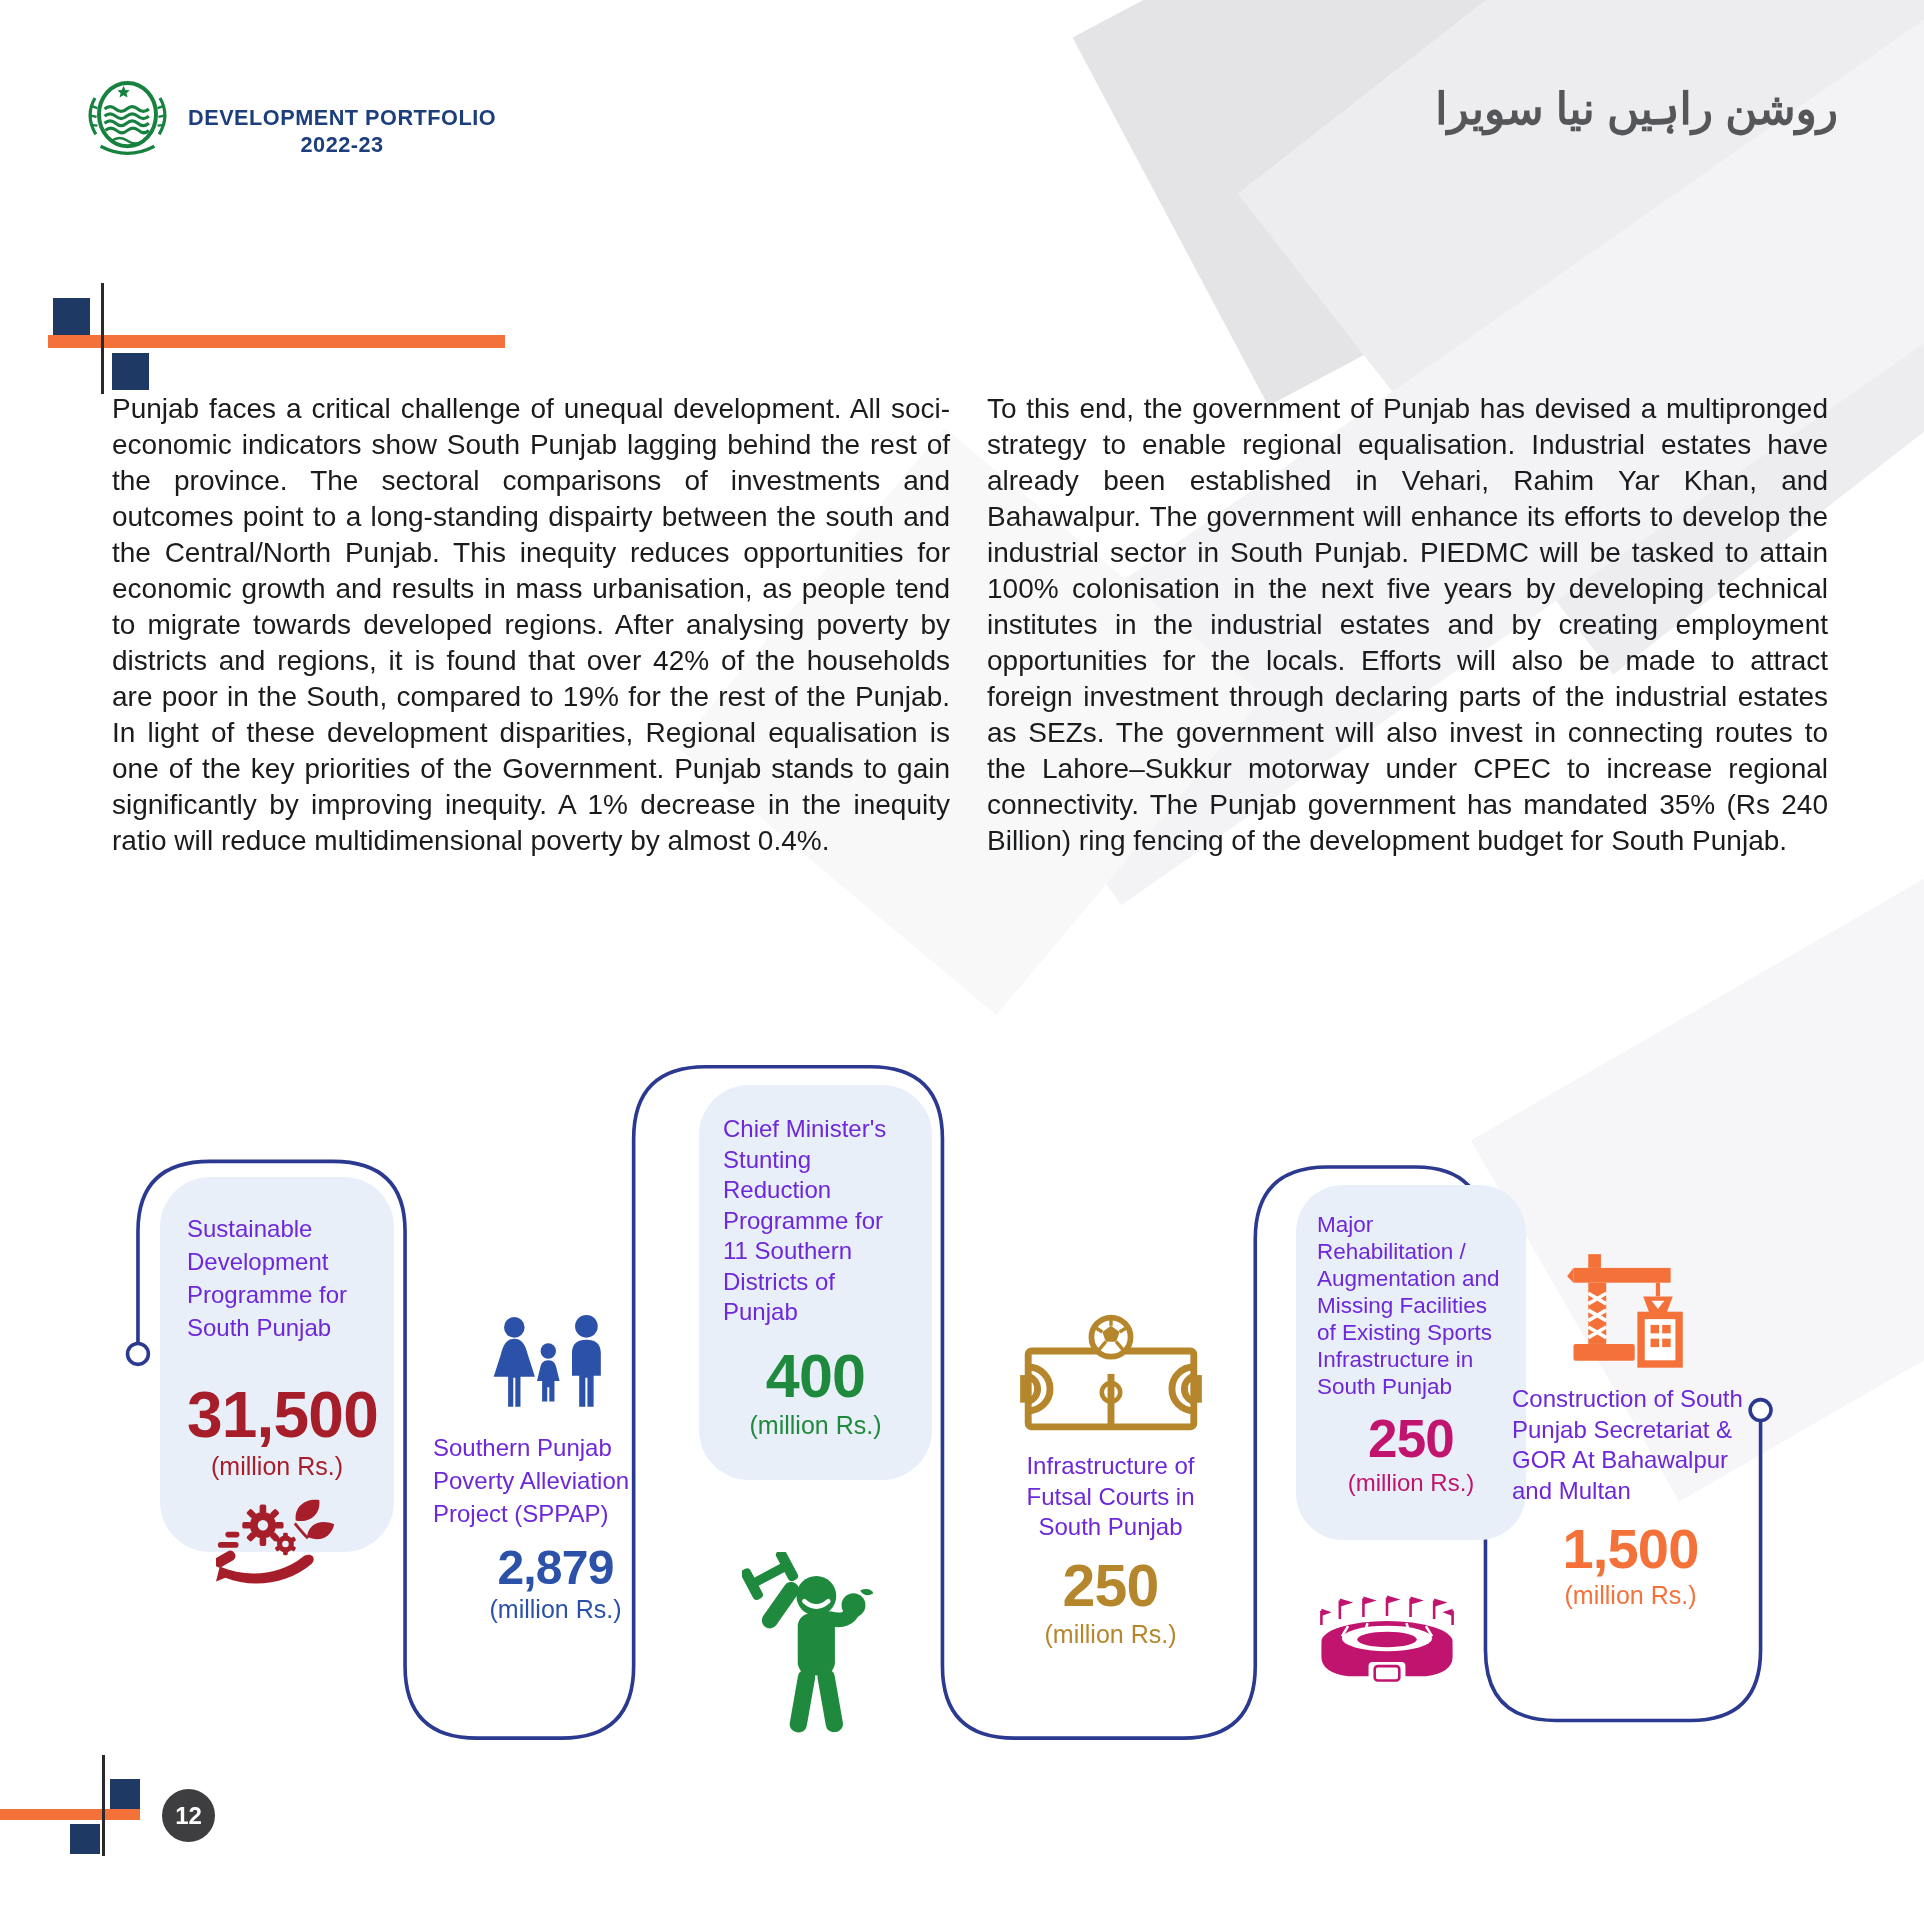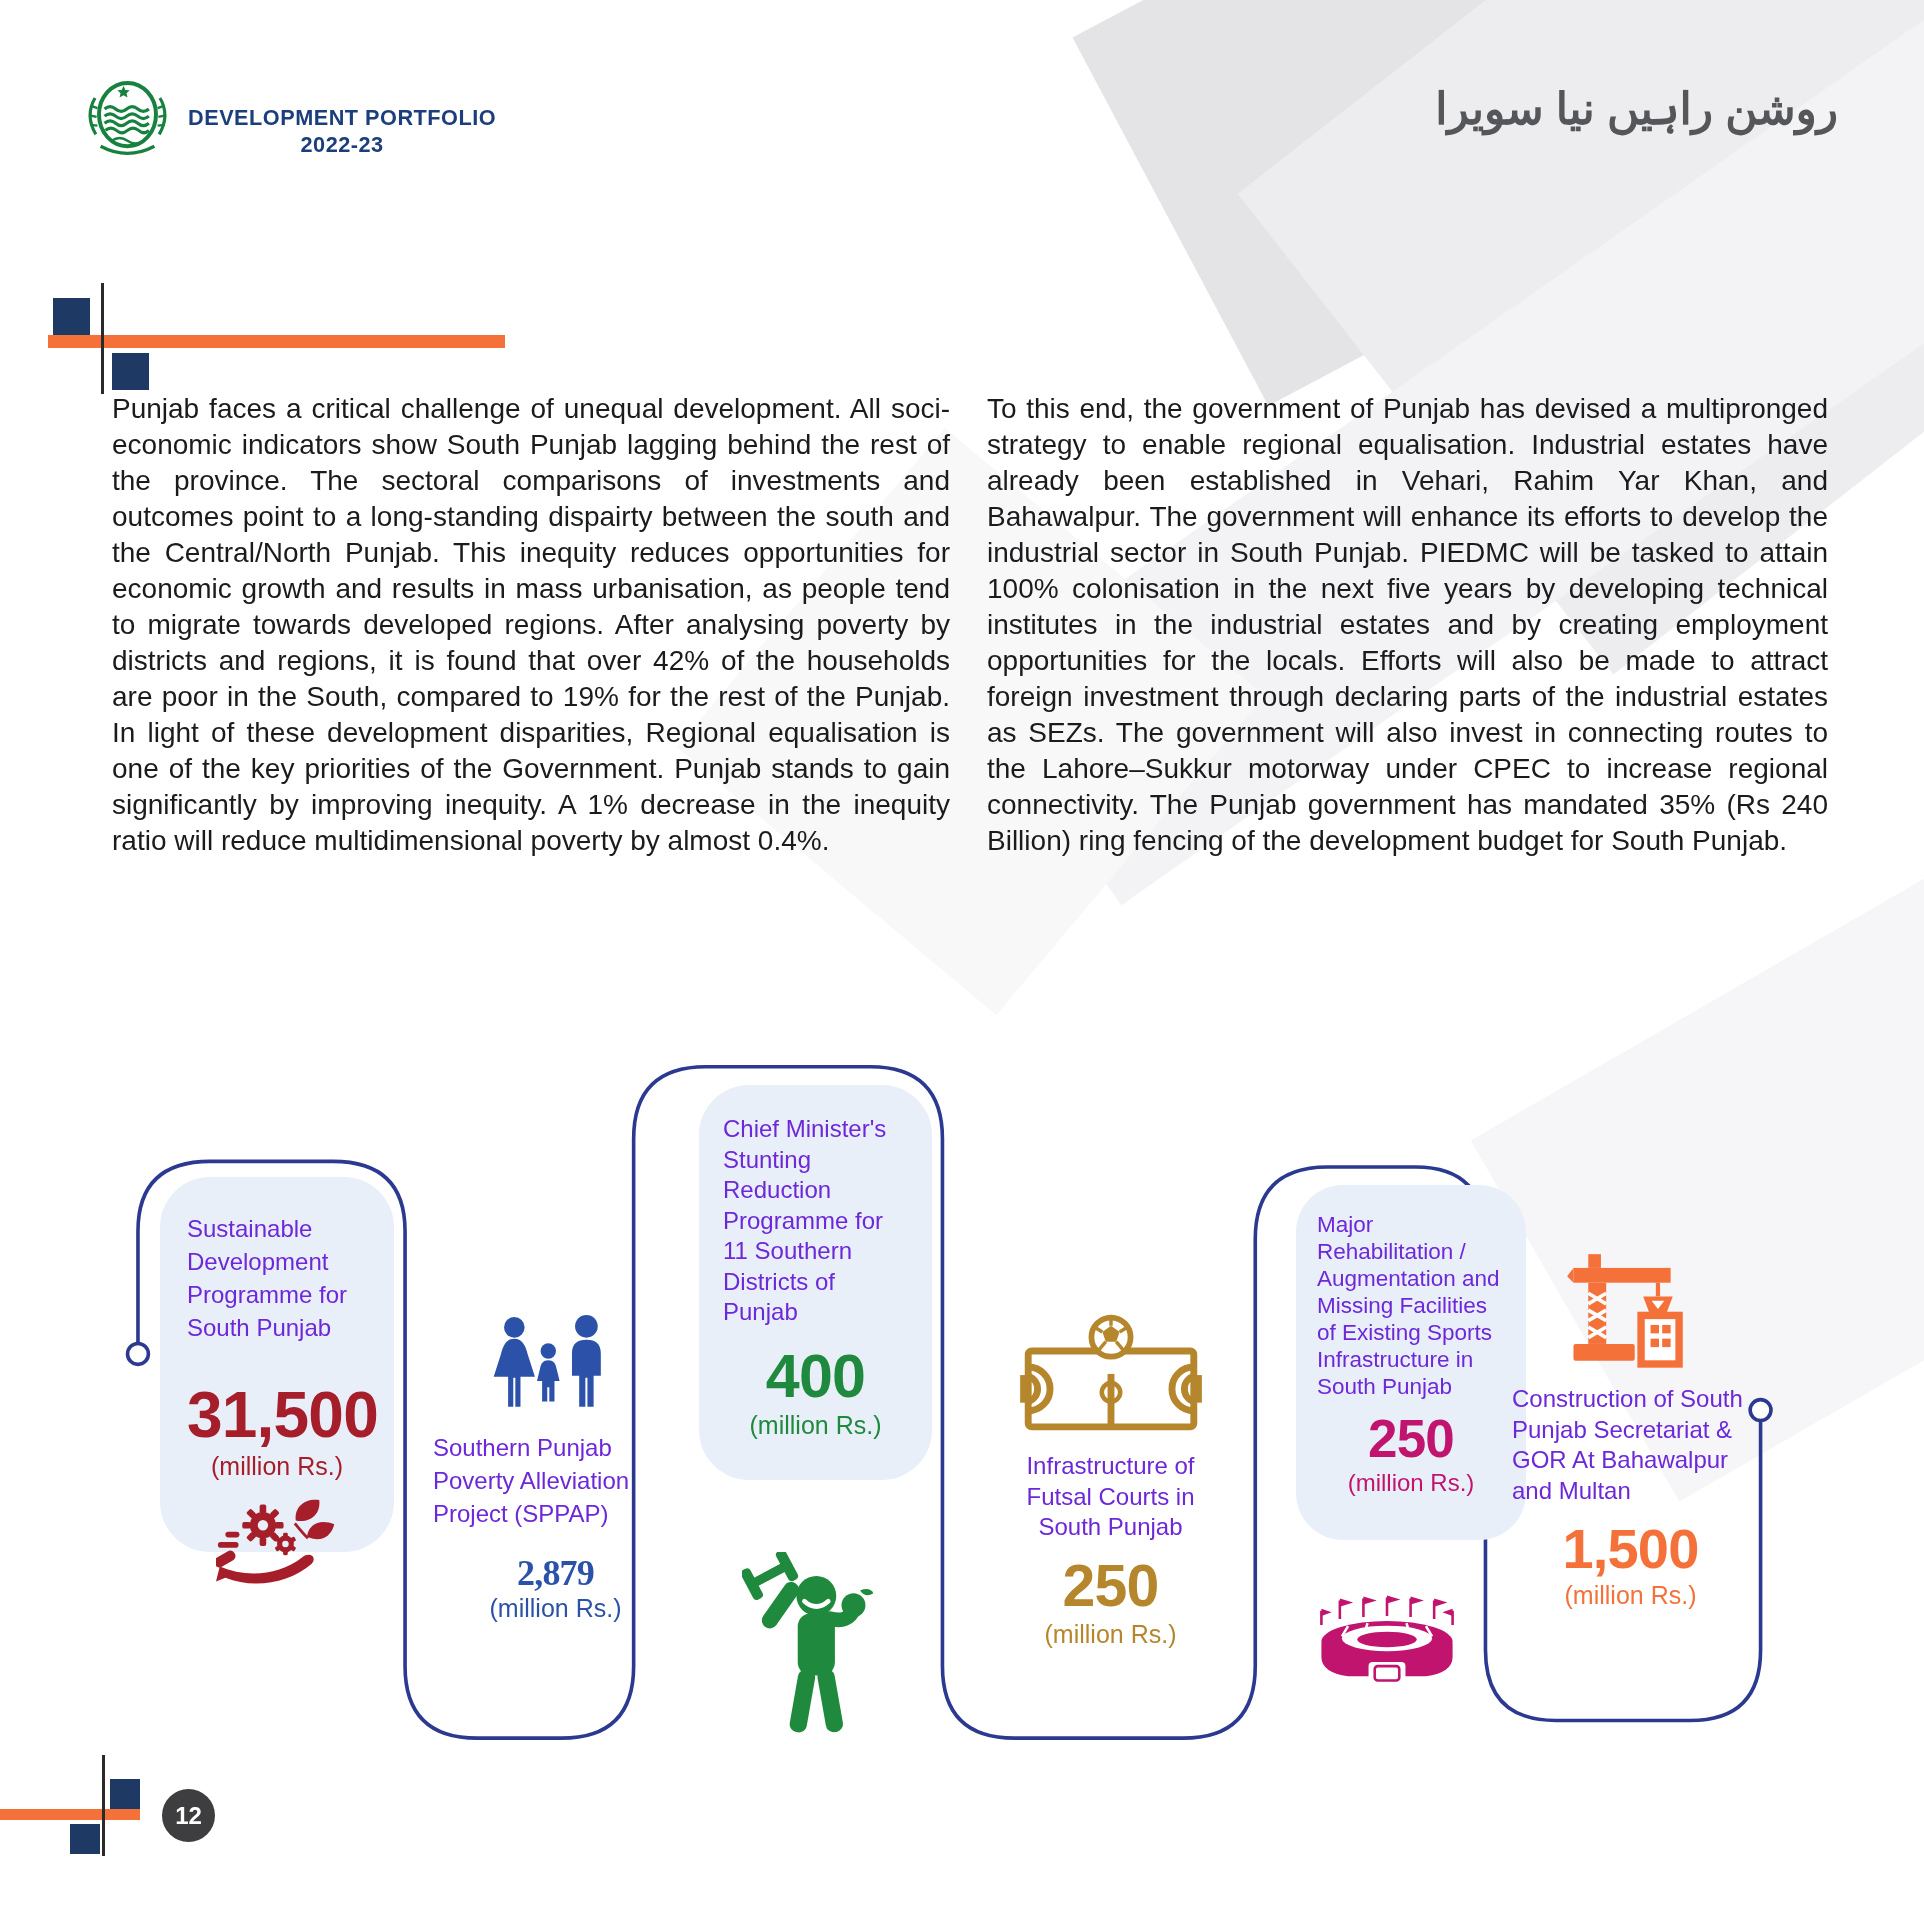--- a/index.html
+++ b/index.html
@@ -41,21 +41,21 @@
   .iunit { text-align:center; font-size:25px; }
   .icon { display:block; }
   .icon svg { display:block; margin:0 auto; }
 
   #item1 { left:160px; top:1177px; width:234px; height:375px; padding:35px 27px 0 27px; }
   #item1 .ival { margin-top:34px; font-size:64px; }
   #item1 .icon { margin-top:16px; }
 
   #item2 { left:433px; top:1314px; width:245px; }
   #item2 .ititle { margin-top:14.4px; }
-  #item2 .ival { margin-top:22px; font-size:36px;font-family:Liberation Serif, serif; }
+  #item2 .ival { margin-top:10px; font-size:48px; }
 
   #item3 { left:699px; top:1085px; width:233px; height:395px; padding:29px 24px 0 24px; }
   #item3 .ititle { line-height:30.5px; }
   #item3 .ival { margin-top:13px; font-size:61px; }
   #item3-icon { position:absolute; left:742px; top:1552px; z-index:2; }
 
   #item4 { left:992px; top:1314px; width:237px; text-align:center; }
   #item4 .ititle { margin-top:16px; line-height:30.5px; }
   #item4 .ival { margin-top:9.6px; font-size:59px; }
 

